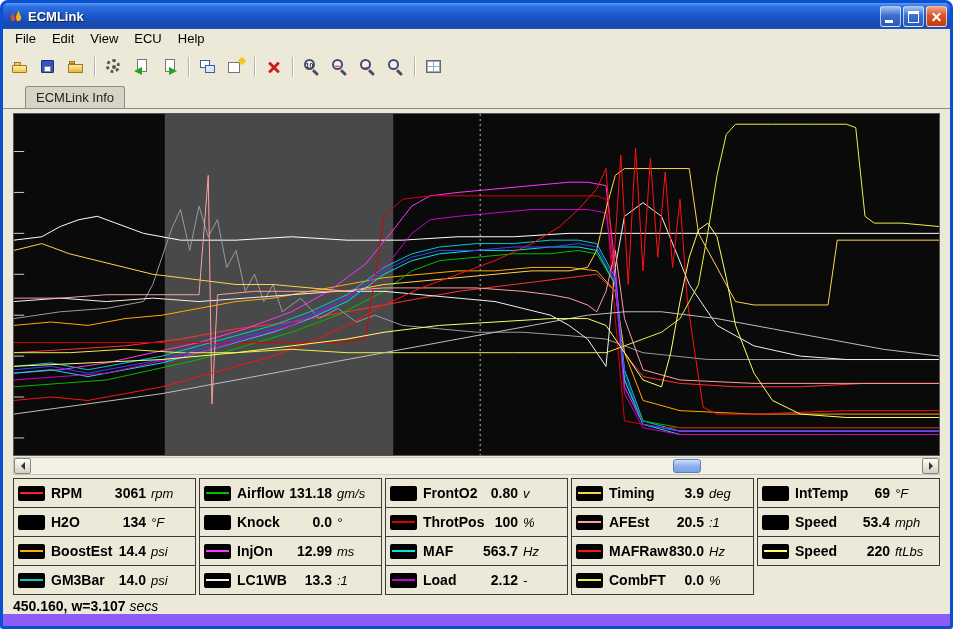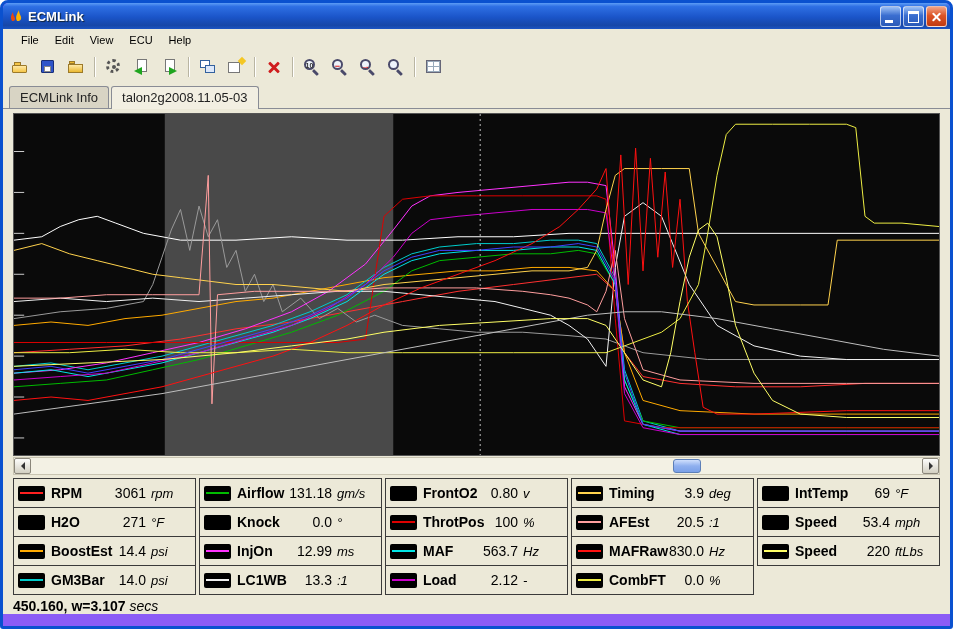--- a/index.html
+++ b/index.html
@@ -12,21 +12,21 @@
   .winbtns{margin-left:auto;display:flex;gap:2px;padding-right:3px}
   .wb{width:21px;height:21px;box-sizing:border-box;border:1px solid rgba(255,255,255,.65);border-radius:3px;position:relative;
     background:linear-gradient(180deg,#9dc1f5,#3a6ed0 45%,#2a5ab8)}
   .wb.close{background:linear-gradient(180deg,#f1a385,#dd5426 45%,#c03a12)}
   .wb.min::after{content:"";position:absolute;left:4px;bottom:3px;width:8px;height:3px;background:#fff}
   .wb.max::after{content:"";position:absolute;left:4px;top:4px;width:9px;height:8px;border:1px solid #fff;border-top-width:3px}
   .wb.close::before,.wb.close::after{content:"";position:absolute;left:4px;top:9px;width:11px;height:2px;background:#fff;border-radius:1px}
   .wb.close::before{transform:rotate(45deg)}
   .wb.close::after{transform:rotate(-45deg)}
   
-  .menubar{height:21px;display:flex;align-items:center;padding-left:10px;font-size:11px;background:#ece9d8;}
+  .menubar{height:21px;display:flex;padding-left:4px;font-size:13px;background:#ece9d8;}
   .mi{padding:2px 8px;color:#000;}
   
   .toolbar{height:30px;display:flex;align-items:center;padding:2px 4px;gap:2px;background:#ece9d8;}
   .tb-btn{width:24px;height:24px;display:flex;align-items:center;justify-content:center;border:1px solid transparent;border-radius:2px}
   .tb-sep{width:0;height:20px;border-left:1px solid #b9b5a2;border-right:1px solid #fff;margin:0 3px}
   .ic{width:20px;height:20px;position:relative;display:block}
   .ic::before,.ic::after{content:"";position:absolute;box-sizing:border-box}
   .ic-folder-open::before{left:2px;top:8px;width:15px;height:8px;background:linear-gradient(#ffe9a6,#f5c648);border:1px solid #9c7a2a;border-radius:1px}
   .ic-folder-open::after{left:4px;top:5px;width:7px;height:3px;background:#f5c648;border:1px solid #9c7a2a;border-bottom:none}
   .ic-floppy::before{left:3px;top:3px;width:13px;height:13px;background:#2f55c9;border:1px solid #1a2f77;border-radius:1px}
@@ -45,21 +45,21 @@
   .ic-red-x::before,.ic-red-x::after{left:3px;top:9px;width:14px;height:3px;background:#cf1d1d;border-radius:1px}
   .ic-red-x::before{transform:rotate(45deg)}
   .ic-red-x::after{transform:rotate(-45deg)}
   .ic-zoom::before{left:2px;top:2px;width:11px;height:11px;border:2px solid #4a4a6a;border-radius:50%;background:#eef3fb}
   .ic-zoom::after{left:12px;top:12px;width:7px;height:3px;background:#4a4a6a;transform:rotate(45deg);transform-origin:0 0;border-radius:1px}
   .zin{position:absolute;left:3px;top:5px;width:9px;text-align:center;font:bold 7px "Liberation Sans",sans-serif;color:#333;line-height:7px;z-index:1;font-style:normal}
   .zin.red{color:#d11;font-size:9px;line-height:8px}
   .ic-grid::before{left:2px;top:3px;width:15px;height:13px;border:1px solid #667;
     background:repeating-linear-gradient(0deg,#9ab 0 1px,transparent 1px 5px),repeating-linear-gradient(90deg,#9ab 0 1px,transparent 1px 6px),#fff}
   
-  .tabbar{height:24px;display:flex;align-items:flex-end;padding-left:6px;background:#ece9d8;position:relative;z-index:2}
+  .tabbar{height:24px;display:flex;align-items:flex-end;padding-left:22px;background:#ece9d8;position:relative;z-index:2}
   .tab{padding:3px 10px 3px;font-size:13px;border:1px solid #898c95;border-bottom:none;border-radius:3px 3px 0 0;margin-right:2px;background:#d8d4c4;color:#222}
   .tab.active{background:#f2efe2;margin-bottom:-1px;padding-bottom:4px;position:relative;z-index:3}
   .content{border-top:1px solid #898c95;padding:4px 10px 0;background:#ece9d8;position:relative;z-index:1}
   
   .chart-wrap{height:341px;background:#0a0a0a;border:1px solid #555;position:relative;overflow:hidden}
   .chart-wrap svg{position:absolute;inset:0;width:100%;height:100%}
   
   .hscroll{height:16px;margin-top:1px;display:flex;background:#f3f1e4;border:1px solid #c9c5b2}
   .sb-btn{width:17px;height:100%;background:linear-gradient(#fdfdfb,#d3d0c2);border:1px solid #8a867a;border-radius:2px;display:flex;align-items:center;justify-content:center;box-sizing:border-box}
   .sb-track{flex:1;position:relative}
@@ -68,21 +68,21 @@
   .arr.l{border-right-color:#333;margin-left:-4px}
   .arr.r{border-left-color:#333;margin-right:-4px}
   
   .gauges{margin-top:3px;display:grid;grid-template-columns:repeat(5,1fr);column-gap:3px}
   .g-col{display:flex;flex-direction:column}
   .g-cell{height:28px;display:flex;align-items:center;padding:0 4px;border:1px solid #3a3a3a;margin-top:-1px;background:#ece9d8}
   .g-col .g-cell:first-child{margin-top:0}
   .sw{width:27px;height:15px;background:#000;border-radius:2px;position:relative;flex:none}
   .swl{position:absolute;left:2px;right:2px;top:6px;height:2px}
   .g-name{margin-left:6px;font-weight:bold;font-size:14px;color:#000;white-space:nowrap}
-  .g-val{margin-left:auto;font-weight:normal;font-size:14px;color:#000;white-space:nowrap}
+  .g-val{margin-left:auto;font-weight:bold;font-size:14px;color:#000;white-space:nowrap}
   .g-unit{width:40px;margin-left:5px;font-style:italic;font-size:13px;color:#000;white-space:nowrap}
   
   .statusline{text-align:left;padding:3px 6px 0 0;font-size:14px;color:#000}
   .s-val{font-weight:bold}
   .s-unit{font-style:italic;margin-left:4px}
 </style>
 </head>
 <body>
 
 <div class="window">
@@ -161,21 +161,20 @@
         <span class="ic ic-zoom"></span>
       </div>
       <span class="tb-sep"></span>
       <div class="tb-btn">
         <span class="ic ic-grid"></span>
       </div>
     </div>
 
   <div class="tabbar">
     <span class="tab">ECMLink Info</span>
-    <span class="tab active">talon2g2008.11.05-03</span>
   </div>
 
   <div class="content">
     <div class="chart-wrap">
       <svg id="chart-svg" viewBox="0 0 100 100" preserveAspectRatio="none">
           <rect x="16.3" y="0" width="24.7" height="100" fill="rgba(150,150,150,0.45)"></rect>
           <line x1="0" y1="11" x2="1.1" y2="11" stroke="#cccccc" stroke-width="1" vector-effect="non-scaling-stroke"></line>
           <line x1="0" y1="23" x2="1.1" y2="23" stroke="#cccccc" stroke-width="1" vector-effect="non-scaling-stroke"></line>
           <line x1="0" y1="35" x2="1.1" y2="35" stroke="#cccccc" stroke-width="1" vector-effect="non-scaling-stroke"></line>
           <line x1="0" y1="47" x2="1.1" y2="47" stroke="#cccccc" stroke-width="1" vector-effect="non-scaling-stroke"></line>
@@ -225,21 +224,21 @@
             </span>
             <span class="g-name">RPM</span>
             <span class="g-val">3061</span>
             <span class="g-unit">rpm</span>
           </div>
           <div class="g-cell">
             <span class="sw">
               <i class="swl" style="background: rgb(0, 0, 0);"></i>
             </span>
             <span class="g-name">H2O</span>
-            <span class="g-val">271</span>
+            <span class="g-val">134</span>
             <span class="g-unit">°F</span>
           </div>
           <div class="g-cell">
             <span class="sw">
               <i class="swl" style="background: rgb(255, 170, 0);"></i>
             </span>
             <span class="g-name">BoostEst</span>
             <span class="g-val">14.4</span>
             <span class="g-unit">psi</span>
           </div>

